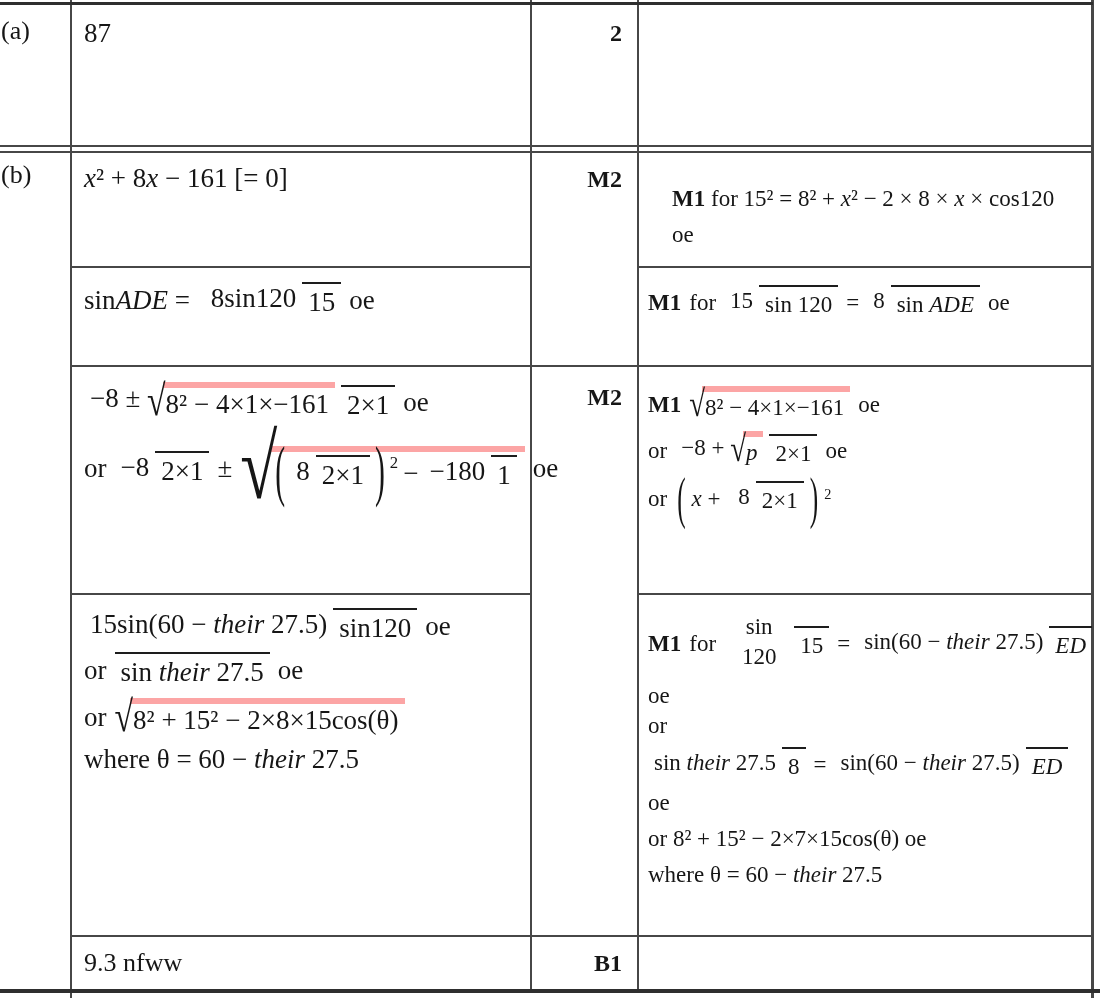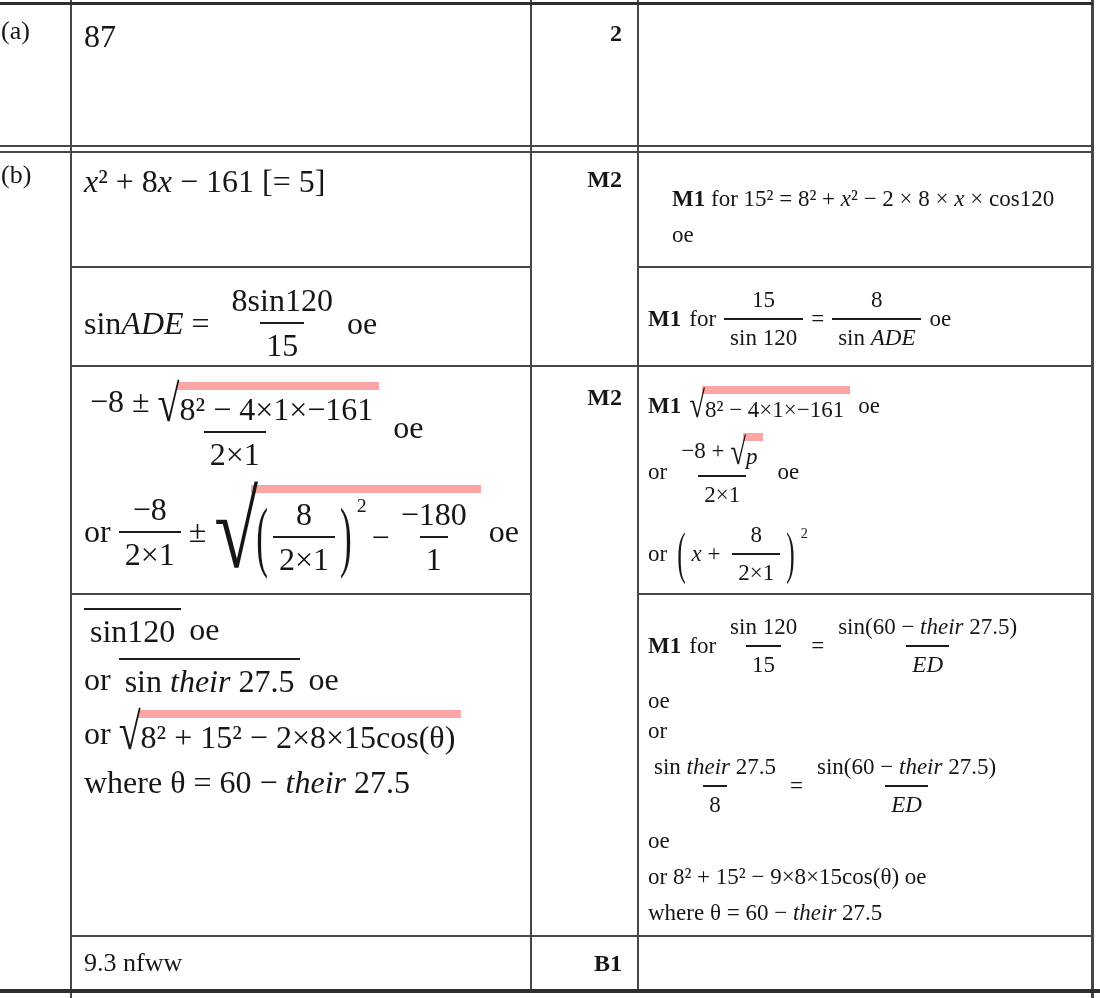--- a/index.html
+++ b/index.html
@@ -2,35 +2,35 @@
 <html><head>
 <meta charset="utf-8">
 <style>
   html,body{margin:0;padding:0;background:#fff;}
   #page{position:relative;width:1100px;height:998px;background:#fff;overflow:hidden;
         font-family:"Liberation Serif","DejaVu Serif",serif;color:#161616;}
   .vline,.hline{position:absolute;background:#474747;}
   .thick{background:#2e2e2e;}
   .cell{position:absolute;}
   .part{font-size:26px;}
-  .ans{font-size:32px;}
+  .ans{font-size:27px;}
   .comm{font-size:23px;line-height:30px;}
   .mark{font-weight:bold;font-size:24px;text-align:right;}
   b{font-weight:bold;}
   i{font-style:italic;}
   .tline{white-space:nowrap;}
   .tline span,.tline i,.tline b,.run span,.run i{white-space:pre;}
   .run{white-space:nowrap;display:inline-block;}
   .mline{display:flex;align-items:center;gap:8px;}
-  .frac{display:inline-flex;flex-direction:column;align-items:center;text-align:center;vertical-align:middle;justify-content:flex-end;}
+  .frac{display:inline-flex;flex-direction:row;align-items:center;text-align:center;vertical-align:middle;justify-content:flex-end;}
   .frac .num{display:block;padding:0 6px 3px;}
   .frac .den{display:block;border-top:2px solid #1d1d1d;padding:3px 6px 0;}
   .sqrt{display:inline-flex;align-items:center;vertical-align:middle;}
   .sqrt .tick{line-height:1;font-size:1.25em;transform:scaleY(1.3);transform-origin:60% 55%;margin-right:-3px;}
-  .sqrt .bar{border-top:8px solid #fca5a5;padding:1px 6px 0 3px;}
+  .sqrt .bar{border-top:6px solid #fca5a5;padding:1px 6px 0 3px;}
   .sqrt.xl .tick{font-size:2.5em;transform:scaleY(1.35);transform-origin:60% 55%;margin-right:-7px;}
   .sqrt.xl .bar{padding:3px 8px 0 5px;}
   .bigp{display:inline-block;transform:scaleY(2.25);font-size:1.1em;line-height:1;}
   .hi2{font-size:0.62em;align-self:flex-start;position:relative;top:-2px;}
   .gap28{height:28px;}
   .mt6{margin-top:6px;} .mt8{margin-top:8px;} .mt10{margin-top:10px;} .mt12{margin-top:12px;}
 </style>
 </head>
 <body>
 
@@ -53,21 +53,21 @@
   <div class="hline thick" style="left:0;top:989px;width:1100px;height:3.5px;"></div>
 
   <div class="cell part tline" style="left:1px;top:16px;"><span>(a)</span></div>
   <div class="cell ans tline" style="left:84px;top:18px;"><span>87</span></div>
   <div class="cell mark" style="left:534px;top:20px;width:88px;"><span>2</span></div>
   <div class="cell comm" style="left:648px;top:14px;width:442px;">
     <div class="gap28"></div>
   </div>
 
   <div class="cell part tline" style="left:1px;top:160px;"><span>(b)</span></div>
-  <div class="cell ans tline" style="left:84px;top:163px;"><i>x</i><span>² + 8</span><i>x</i><span> − 161 [= 5]</span></div>
+  <div class="cell ans tline" style="left:84px;top:163px;"><i>x</i><span>² + 8</span><i>x</i><span> − 161 [= 0]</span></div>
   <div class="cell mark" style="left:534px;top:166px;width:88px;"><span>M2</span></div>
   <div class="cell comm" style="left:648px;top:184px;width:444px;margin-left:24px;">
     <div class="tline"><b>M1</b><span> for 15² = 8² + </span><i>x</i><span>² − 2 × 8 × </span><i>x</i><span> × cos120</span></div>
     <div class="tline mt6"><span>oe</span></div>
   </div>
 
   <div class="cell ans" style="left:84px;top:282px;">
     <div class="mline">
       <span class="run"><span>sin</span><i>ADE</i><span> = </span></span>
       <span class="frac">
@@ -158,20 +158,21 @@
           <span class="den">2×1</span>
         </span>
       <span class="bigp">)</span>
       <span class="hi2">2</span>
     </div>
   </div>
 
   <div class="cell ans" style="left:84px;top:608px;">
     <div class="mline">
       <span class="frac">
+        <span class="num tline"><span>15sin(60 − </span><i>their</i><span> 27.5)</span></span>
         <span class="den">sin120</span>
       </span>
       <span>oe</span>
     </div>
     <div class="mline mt8">
       <span>or</span>
       <span class="frac">
         <span class="den tline"><span>sin </span><i>their</i><span> 27.5</span></span>
       </span>
       <span>oe</span>
@@ -206,20 +207,20 @@
         <span class="num tline"><span>sin </span><i>their</i><span> 27.5</span></span>
         <span class="den">8</span>
       </span>
       <span>=</span>
       <span class="frac">
         <span class="num tline"><span>sin(60 − </span><i>their</i><span> 27.5)</span></span>
         <span class="den"><i>ED</i></span>
       </span>
     </div>
     <div class="tline mt6"><span>oe</span></div>
-    <div class="tline mt6"><span>or 8² + 15² − 9×8×15cos(θ) oe</span></div>
+    <div class="tline mt6"><span>or 8² + 15² − 2×7×15cos(θ) oe</span></div>
     <div class="tline mt6"><span>where θ = 60 − </span><i>their</i><span> 27.5</span></div>
   </div>
 
   <div class="cell ans tline" style="font-size:26px;left:84px;top:948px;"><span>9.3 nfww</span></div>
   <div class="cell mark" style="left:534px;top:950px;width:88px;"><span>B1</span></div>
 
 </div>
 
 </body></html>

